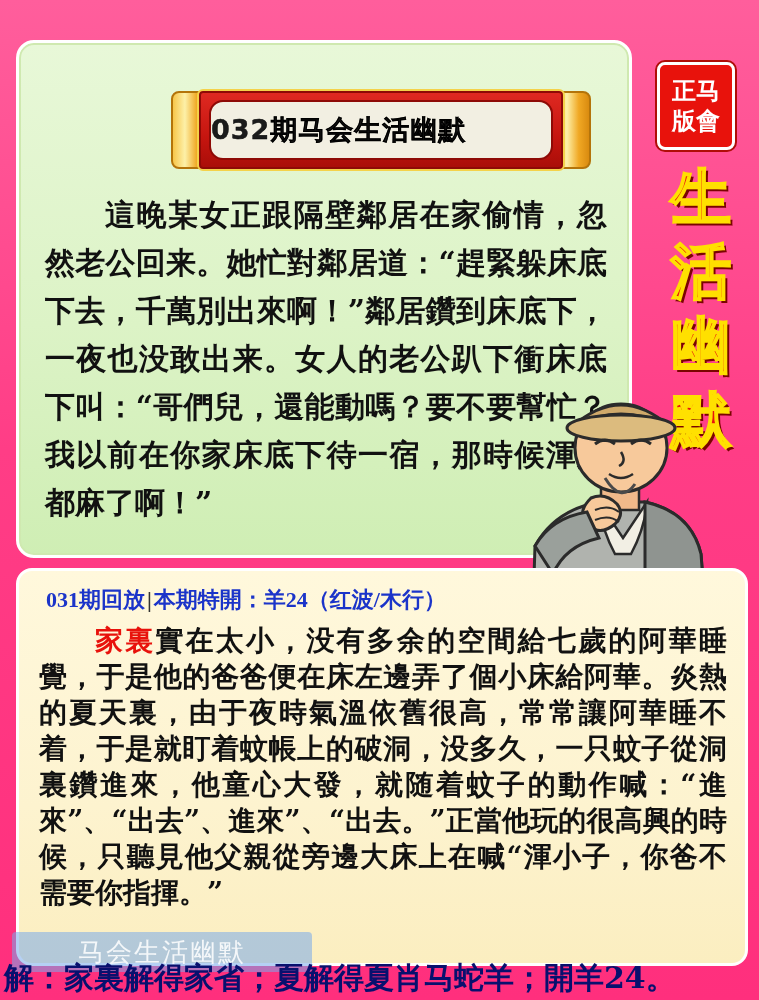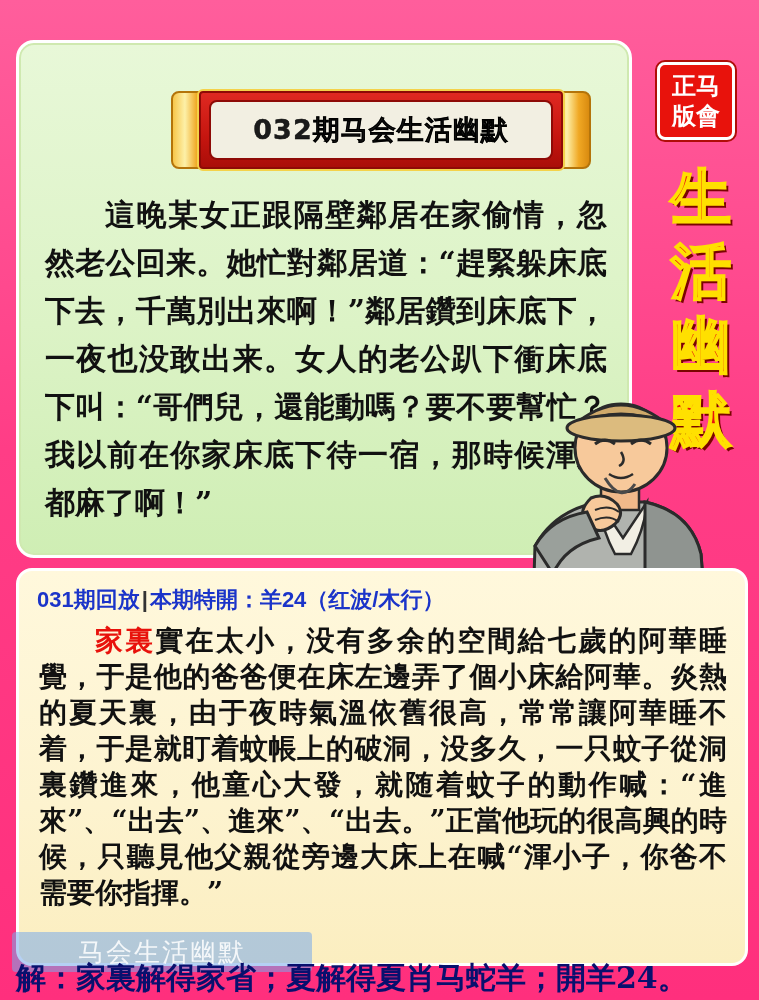--- a/index.html
+++ b/index.html
@@ -63,24 +63,23 @@
     background: linear-gradient(180deg, #e02a22 0%, #c5150f 60%, #a80d08 100%);
     border: 2px solid #f4d24a;
     border-radius: 6px;
     box-shadow: 0 0 0 2px #8e0a06 inset;
   }
   .scroll-inner {
     position: absolute;
     left: 10px; right: 10px; top: 9px; bottom: 9px;
     background: #f2efe2;
     border: 2px solid #8e0a06;
-    border-radius: 8px;
-    display: flex;
-    align-items: center;
-    justify-content: center;
+    border-radius: 14px;
+    display: flex;
+    align-items: center;
   }
   .scroll-title {
     font-family: "DejaVu Sans", sans-serif;
     font-weight: bold;
     font-size: 27px;
     letter-spacing: 1px;
     color: #1b1b1b;
     -webkit-text-stroke: 0.4px #000;
     white-space: nowrap;
   }
@@ -119,21 +118,21 @@
     -webkit-text-stroke: 2px #ffe000;
     text-shadow: 3px 3px 0 #7a0400;
   }
 
   
   .seal {
     position: absolute;
     right: 24px;
     top: 62px;
     width: 78px;
-    height: 78px;
+    height: 88px;
     background: #e8120c;
     border: 3px solid #ffffff;
     border-radius: 8px;
     box-shadow: 0 0 0 2px #b00d08;
     display: flex;
     align-items: center;
     justify-content: center;
     padding: 19px;
     box-sizing: border-box;
   }
@@ -164,23 +163,23 @@
     left: 16px;
     top: 568px;
     width: 726px;
     height: 392px;
     background: linear-gradient(180deg, #fff8dc 0%, #fdf3cf 60%, #fbeec0 100%);
     border: 3px solid #ffffff;
     border-radius: 16px;
   }
   .recap-line {
     position: absolute;
-    left: 18px;
+    left: 27px;
     top: 14px;
-    font-family: Liberation Sans, sans-serif;
+    font-family: Liberation Serif, serif;
     font-size: 22px;
     color: #1b34c9;
     font-weight: 600;
     white-space: nowrap;
   }
   .recap-line .sep { color: #333; margin: 0 2px; }
   .story-text {
     position: absolute;
     left: 20px;
     top: 52px;
@@ -204,21 +203,21 @@
     height: 44px;
     display: flex;
     align-items: center;
   }
   .answer-text {
     font-family: "DejaVu Serif", serif;
     font-size: 30px;
     font-weight: 700;
     color: #08106e;
     white-space: nowrap;
-    padding-left: 16px;
+    padding-left: 4px;
   }
   .watermark {
     position: absolute;
     left: 12px;
     bottom: 28px;
     width: 300px;
     height: 40px;
     background: rgba(120, 170, 235, 0.55);
     border-radius: 4px;
     color: rgba(255,255,255,0.85);

